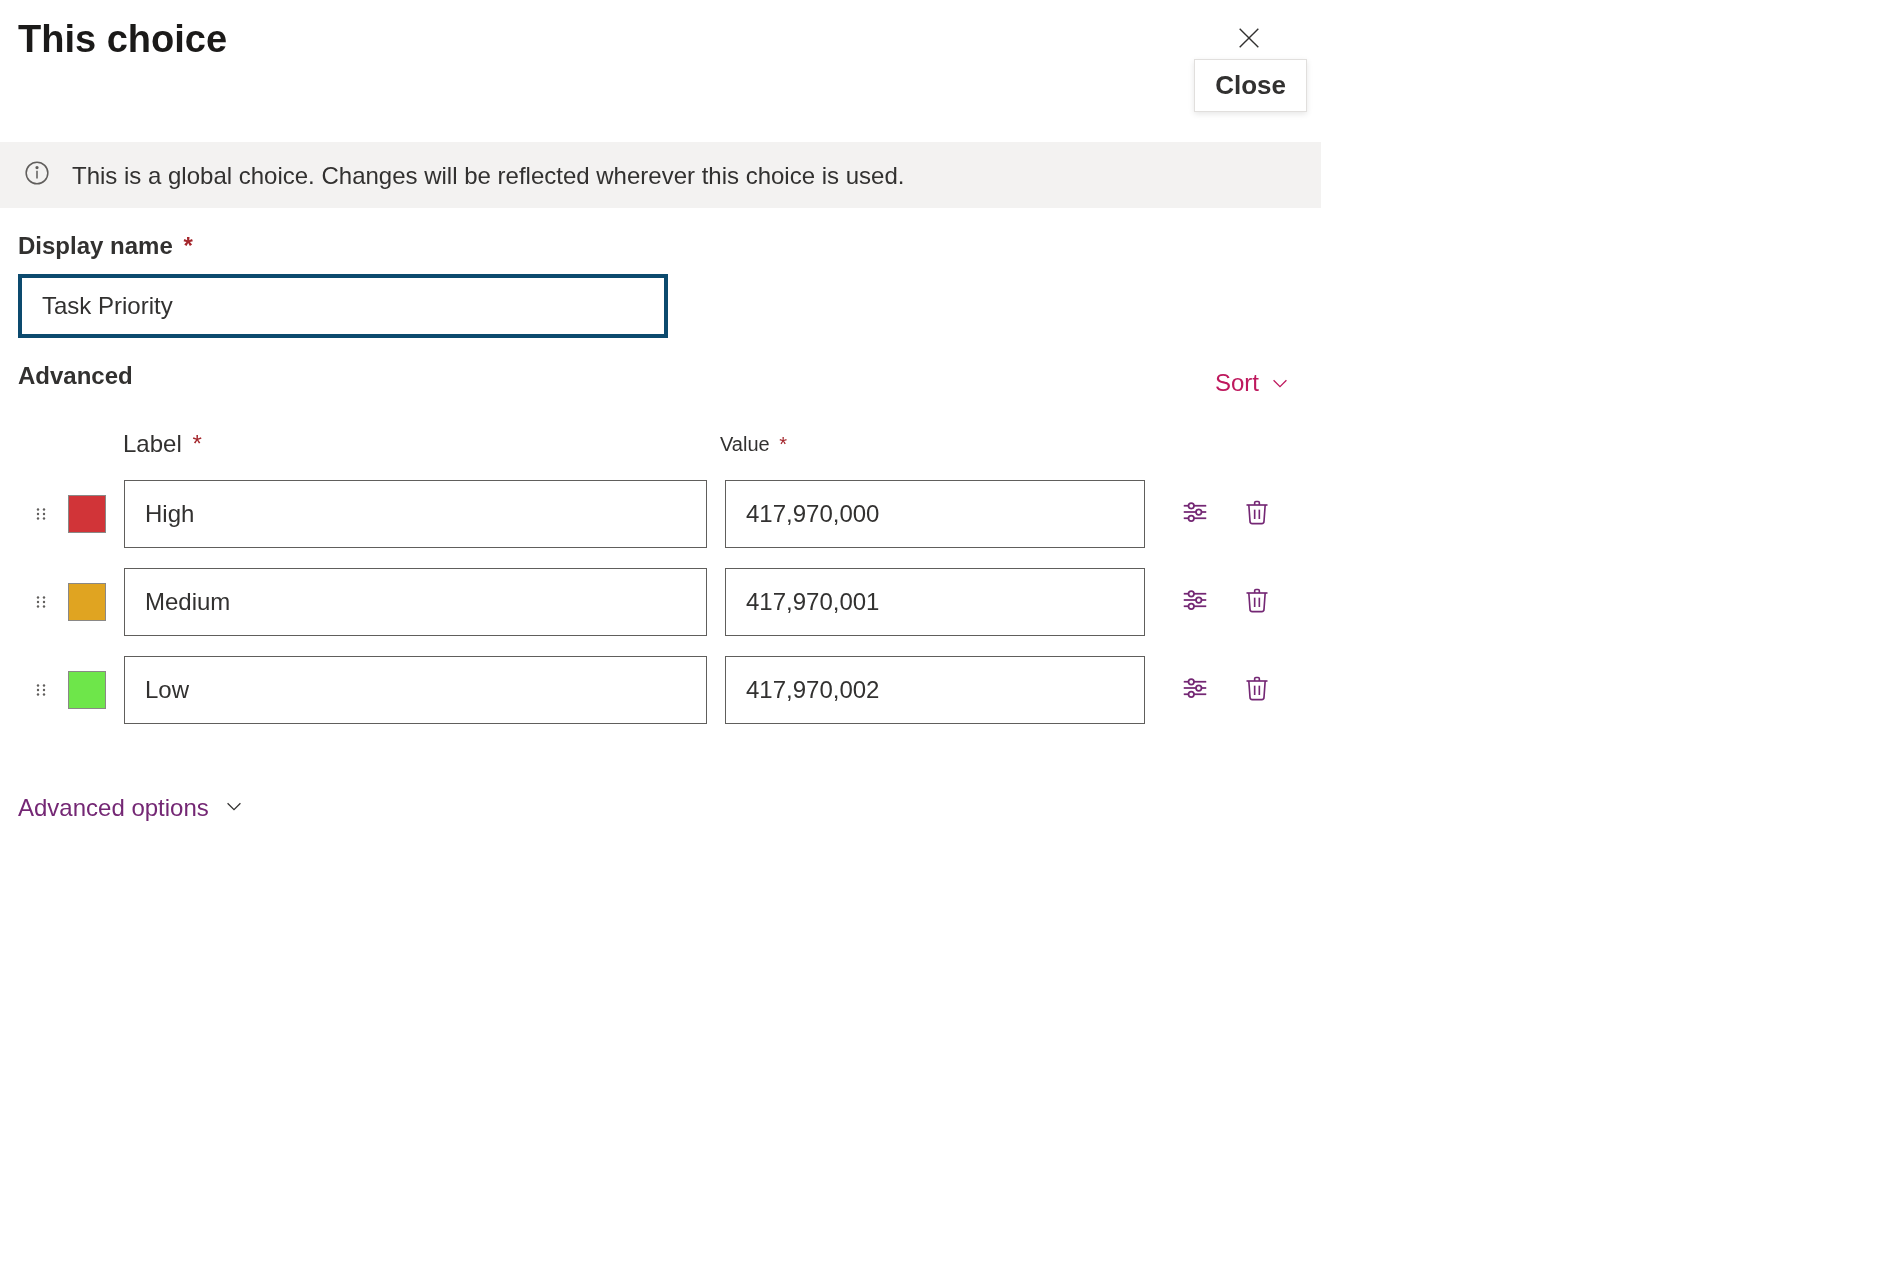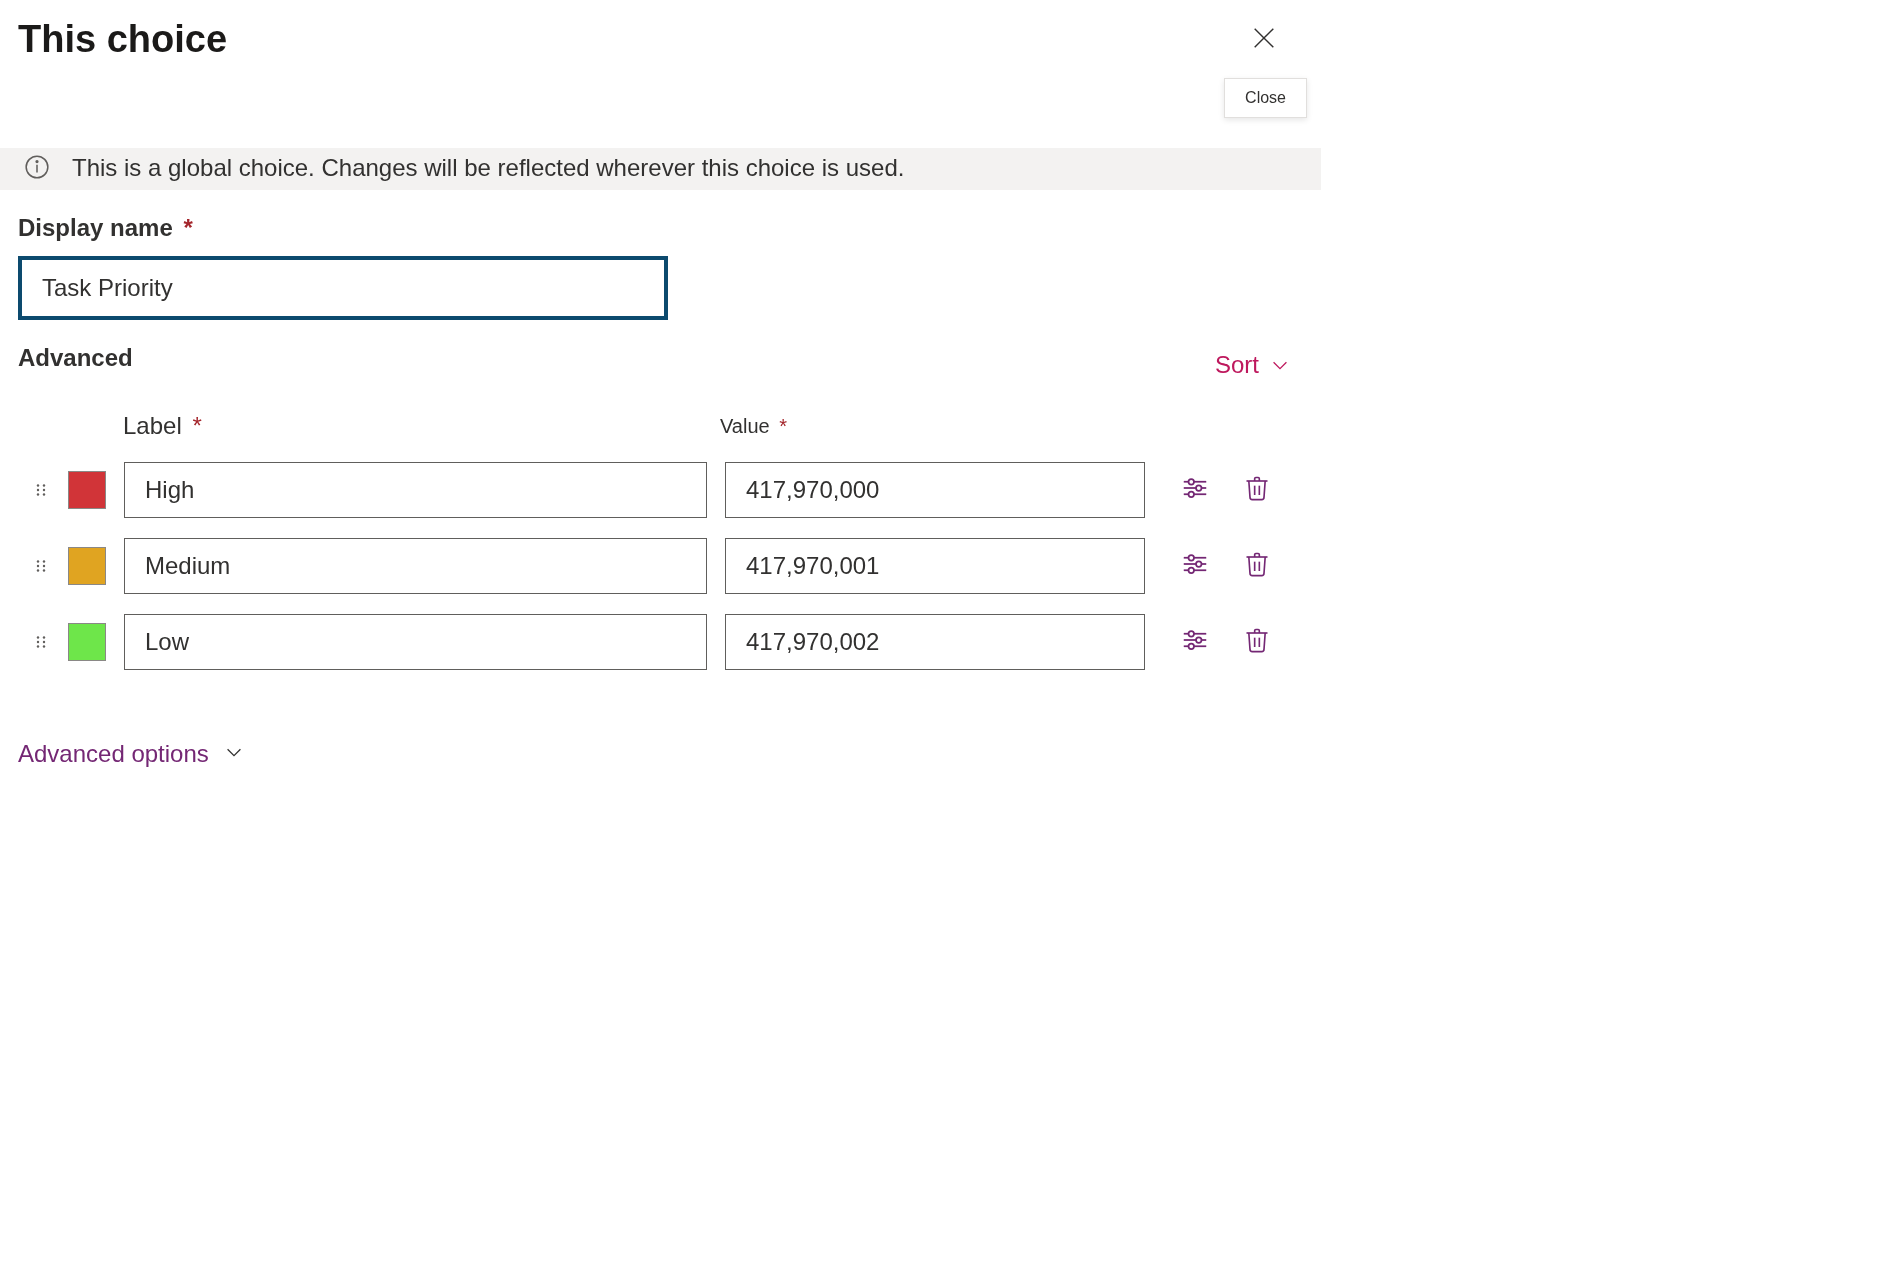--- a/index.html
+++ b/index.html
@@ -33,30 +33,31 @@
       align-items: center;
       justify-content: center;
       cursor: pointer;
       color: #323130;
     }
     .close-tooltip {
       background: #fff;
       border: 1px solid #e1dfdd;
       box-shadow: 0 2px 6px rgba(0,0,0,0.1);
       padding: 10px 20px;
-      font-size: 16px;
-      color: #323130;
-      margin-top: 20px;
+      font-size: 26px;
+      color: #323130;
+      margin-top: 1px;
       margin-right: -4px;
+      font-weight: bold;
     }
     .info-banner {
       background: #f3f2f1;
       display: flex;
-      align-items: flex-start;
-      padding: 6px 24px;
+      align-items: flex-end;
+      padding: 18px 24px;
       gap: 22px;
     }
     .info-banner .info-icn {
       color: #605e5c;
       flex-shrink: 0;
     }
     .info-banner .info-text {
       font-size: 24px;
       color: #323130;
     }
@@ -122,21 +123,21 @@
       cursor: grab;
     }
     .swatch {
       width: 38px;
       height: 38px;
       border: 1px solid #8a8886;
       margin-right: 14px;
       cursor: pointer;
     }
     .cell-input {
-      height: 56px;
+      height: 68px;
       font-size: 24px;
       padding: 8px 20px;
       border: 1px solid #605e5c;
       background: #fff;
       color: #323130;
       font-family: inherit;
     }
     .label-input { width: 583px; }
     .value-input { width: 420px; margin-left: 14px; }
     .row-actions { display: flex; gap: 30px; margin-left: 30px; }

